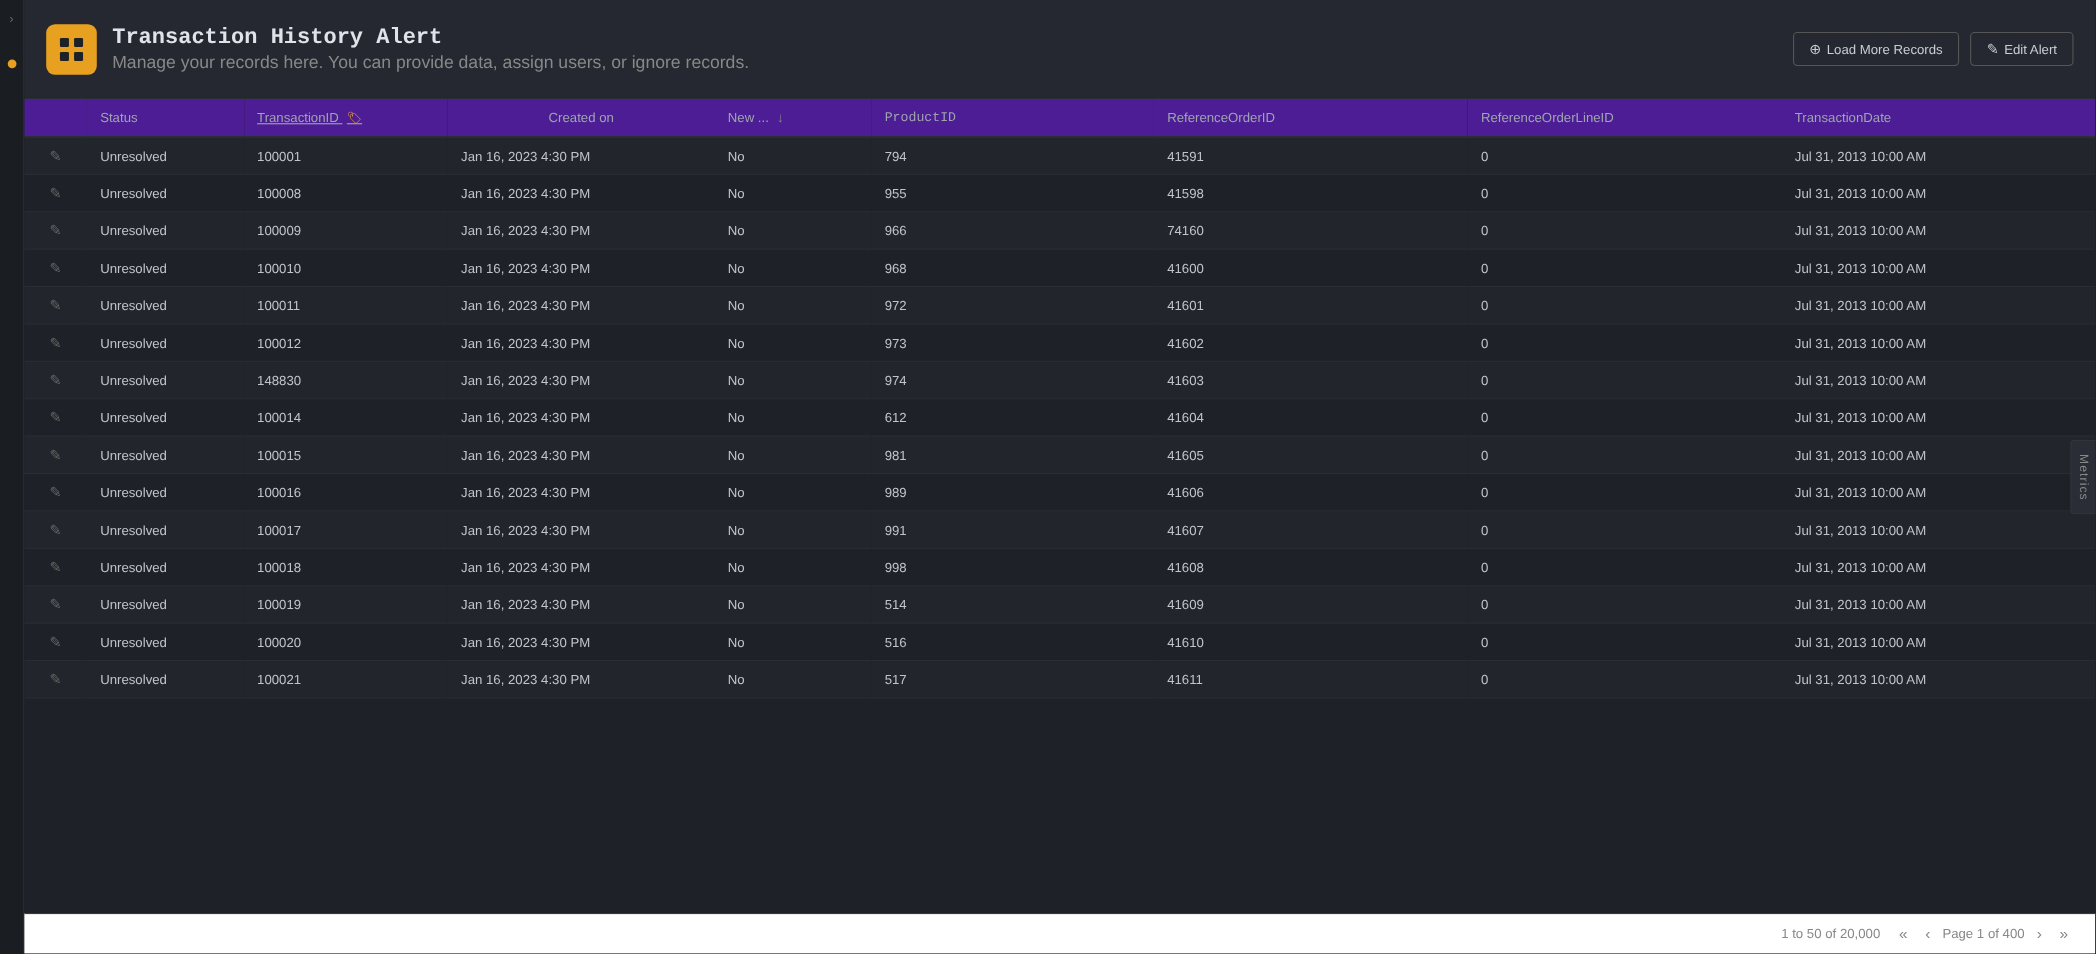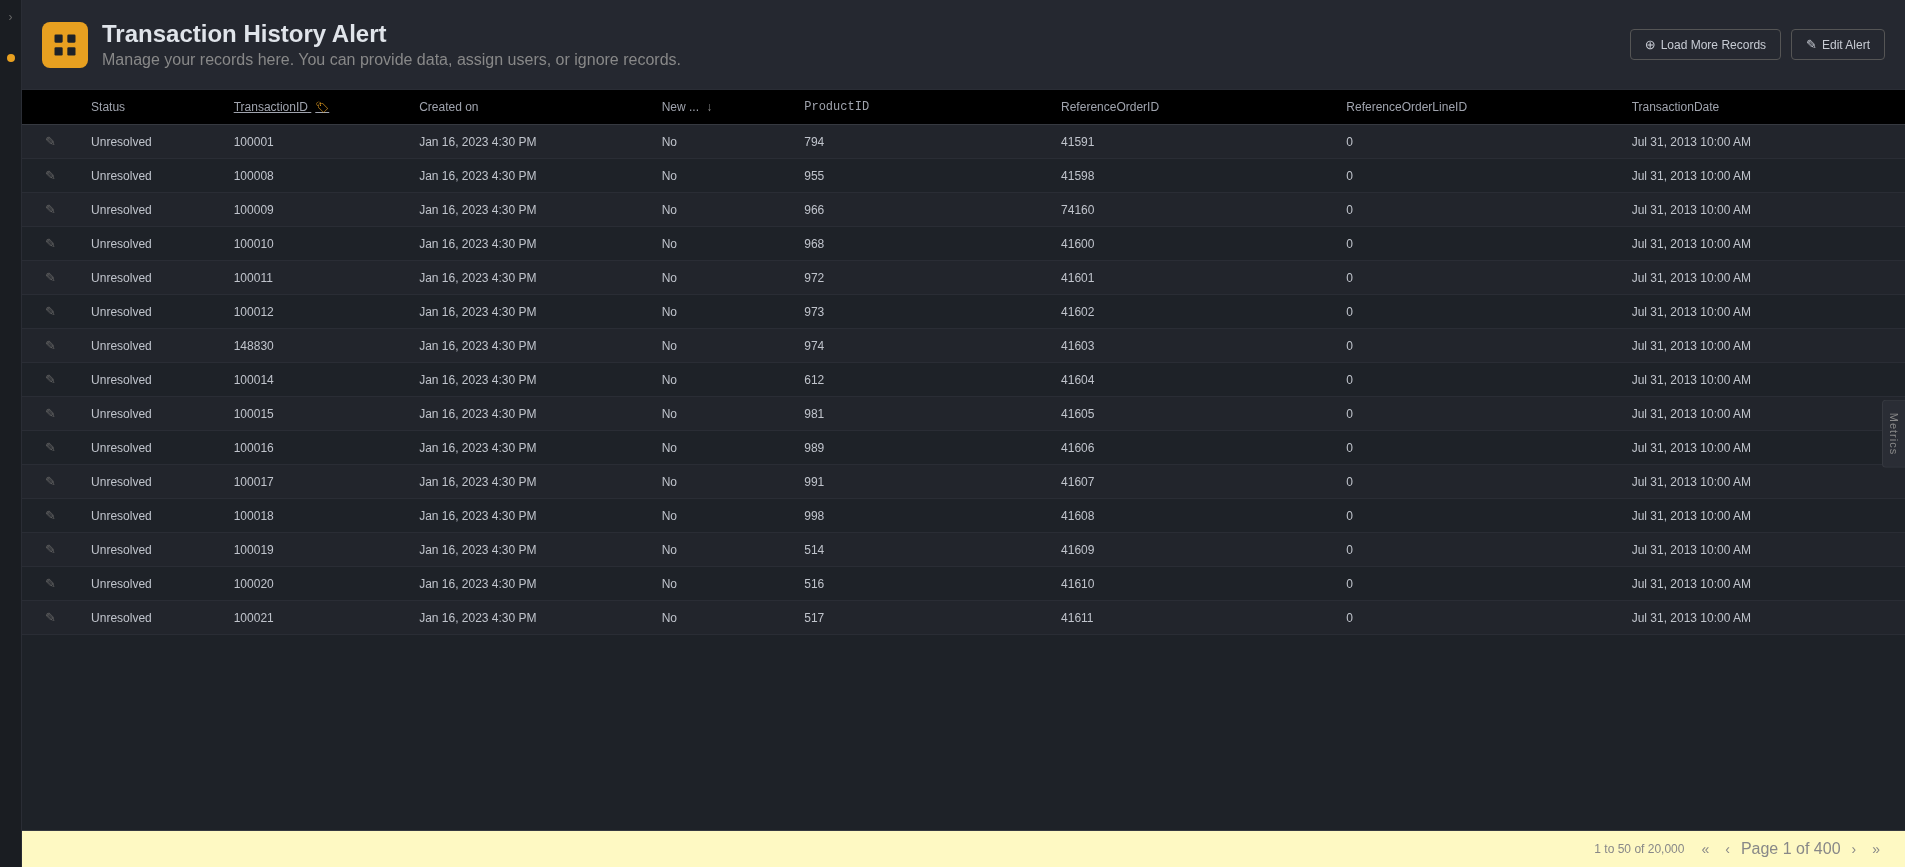--- a/index.html
+++ b/index.html
@@ -70,24 +70,25 @@
       align-items: center;
       justify-content: center;
       flex-shrink: 0;
     }
     .header-icon svg {
       width: 28px;
       height: 28px;
       fill: #1e2228;
     }
     .header-text h1 {
-      font-size: 24px;
+      font-size: 20px;
       font-weight: 600;
       color: #e0e4ea;
       margin-bottom: 3px;
+      font-family: Liberation Mono, monospace;
     }
     .header-text p {
       font-size: 16px;
       color: #888;
     }
     .header-actions {
       display: flex;
       gap: 10px;
     }
     .btn {
@@ -112,21 +113,21 @@
       position: relative;
     }
 
     table {
       width: 100%;
       border-collapse: collapse;
       table-layout: fixed;
     }
 
     thead tr {
-      background: #000000;
+      background: #4c1d95;
       position: sticky;
       top: 0;
       z-index: 10;
     }
 
     thead th {
       padding: 10px 12px;
       text-align: left;
       font-weight: 500;
       color: #a0a4ae;
@@ -142,21 +143,21 @@
     }
 
     .sort-icon {
       display: inline-block;
       margin-left: 4px;
       color: #888;
     }
 
     .col-status { width: 100px; }
     .col-tid { width: 130px; text-decoration: underline; }
-    .col-created { width: 170px; }
+    .col-created { width: 170px; text-align: center; }
     .col-new { width: 100px; }
     .col-product { width: 180px; font-family: Liberation Mono, monospace; }
     .col-reforder { width: 200px; }
     .col-reforderline { width: 200px; }
     .col-transdate { width: 200px; }
     .col-edit { width: 40px; }
 
     tbody tr {
       border-bottom: 1px solid #2a2d35;
     }
@@ -202,21 +203,21 @@
       text-orientation: mixed;
       padding: 12px 5px;
       font-size: 11px;
       color: #888;
       cursor: pointer;
       letter-spacing: 1px;
     }
 
     
     .footer {
-      background: #fef9c3;
+      background: #ffffff;
       border-top: 1px solid #363940;
       padding: 8px 20px;
       display: flex;
       align-items: center;
       justify-content: flex-end;
       gap: 12px;
       font-size: 12px;
       color: #888;
     }
     .footer-info {}
@@ -230,21 +231,21 @@
       border: none;
       color: #888;
       cursor: pointer;
       font-size: 14px;
       padding: 2px 5px;
       border-radius: 3px;
     }
     .page-btn:disabled { color: #444; cursor: default; }
     .page-info {
       color: #888;
-      font-size: 16px;
+      font-size: 12px;
     }
   </style>
 </head>
 <body>
 
 <div class="sidebar">
   <span class="sidebar-arrow">›</span>
   <div class="sidebar-dot"></div>
 </div>
 

